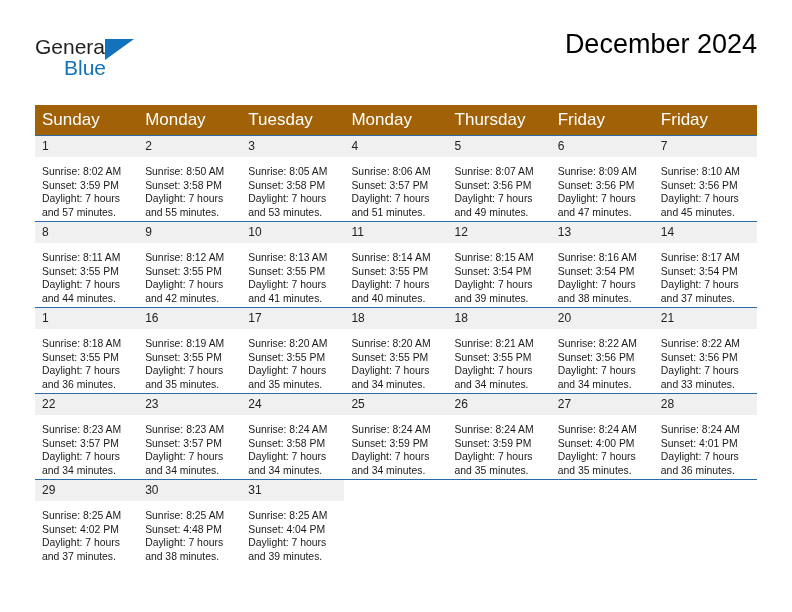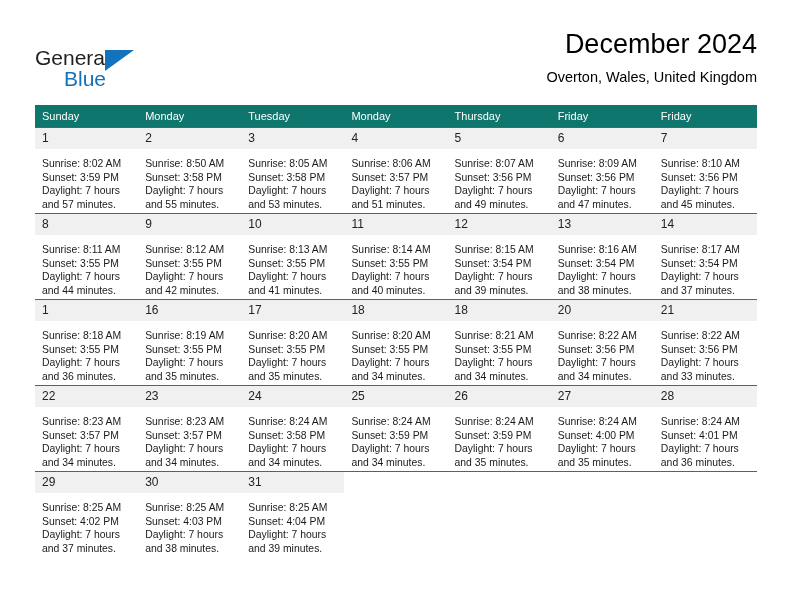--- a/index.html
+++ b/index.html
@@ -25,21 +25,21 @@
   .header {
     position: absolute;
     left: 35px;
     top: 28px;
     right: 35px;
     height: 70px;
   }
   .brand {
     position: absolute;
     left: 0;
-    top: 18px;
+    top: 7px;
     width: 220px;
     height: 60px;
   }
   .brand-general {
     position: absolute;
     left: 0;
     top: 0;
     font-size: 21px;
     letter-spacing: 0px;
     color: #231f20;
@@ -61,21 +61,21 @@
     font-size: 21px;
     color: #1272bb;
     font-family: "Liberation Sans", sans-serif;
     text-align: right;
   }
 
   .title-block {
     position: absolute;
     right: 0;
     top: 0;
-    text-align: right;
+    text-align: center;
   }
   .cal-title {
     font-size: 27px;
     font-weight: normal;
     color: #000000;
     line-height: 32px;
     white-space: nowrap;
   }
   .cal-subtitle {
     font-size: 14.5px;
@@ -88,24 +88,24 @@
   
   .calendar {
     position: absolute;
     left: 35px;
     top: 105px;
     width: 722px;
     border-collapse: collapse;
     table-layout: fixed;
   }
   .calendar th {
-    background: #0f766e;
+    background: #a16207;
     color: #ffffff;
     font-weight: normal;
-    font-size: 11px;
+    font-size: 17px;
     text-align: left;
     padding: 5px 0 5px 7px;
     height: 11px;
     border: none;
   }
   .calendar td {
     vertical-align: top;
     padding: 0;
     border: none;
     width: 103.1px;
@@ -149,21 +149,20 @@
   <div class="header">
 
     <div class="brand">
       <span class="brand-general">General</span>
       <span class="brand-triangle"></span>
       <span class="brand-blue">Blue</span>
     </div>
 
     <div class="title-block">
       <div class="cal-title">December 2024</div>
-      <div class="cal-subtitle">Overton, Wales, United Kingdom</div>
     </div>
 
   </div>
 
   <table class="calendar">
     <thead>
       <tr>
         <th>Sunday</th>
         <th>Monday</th>
         <th>Tuesday</th>
@@ -500,21 +499,21 @@
                 <div>Daylight: 7 hours</div>
                 <div>and 37 minutes.</div>
               </div>
             </div>
           </td>
           <td>
             <div class="cell-inner">
               <div class="daynum">30</div>
               <div class="cell-info">
                 <div>Sunrise: 8:25 AM</div>
-                <div>Sunset: 4:03 PM</div>
+                <div>Sunset: 4:48 PM</div>
                 <div>Daylight: 7 hours</div>
                 <div>and 38 minutes.</div>
               </div>
             </div>
           </td>
           <td>
             <div class="cell-inner">
               <div class="daynum">31</div>
               <div class="cell-info">
                 <div>Sunrise: 8:25 AM</div>

